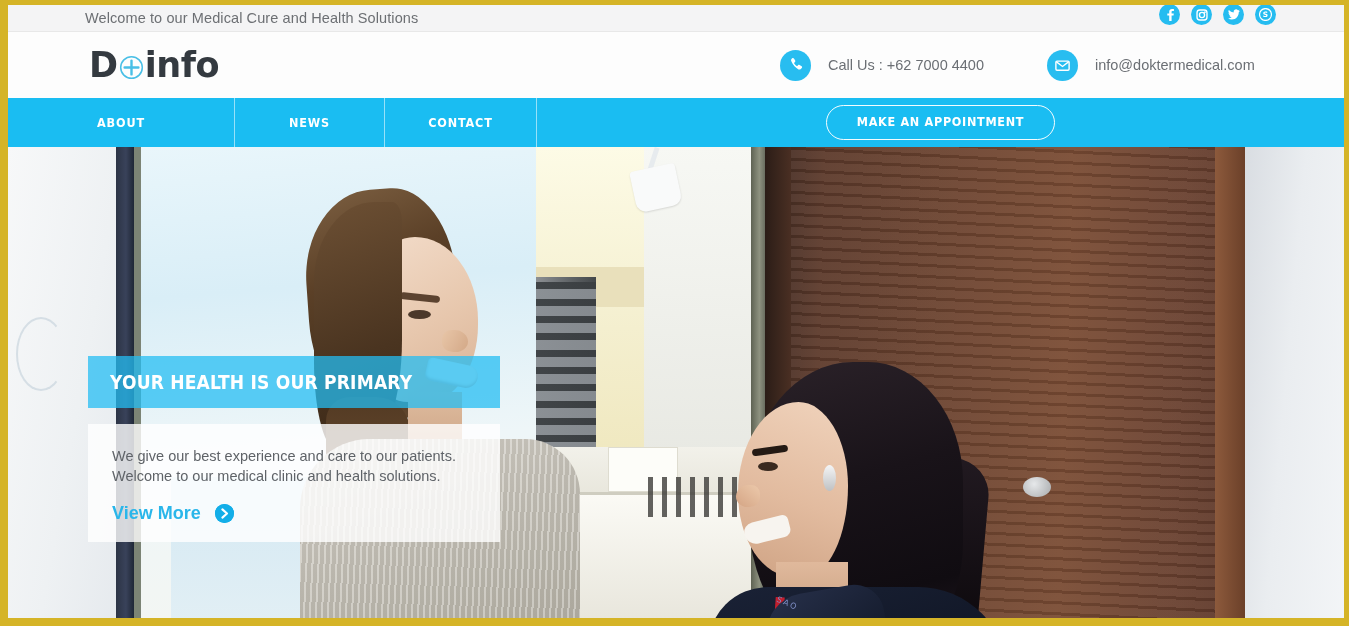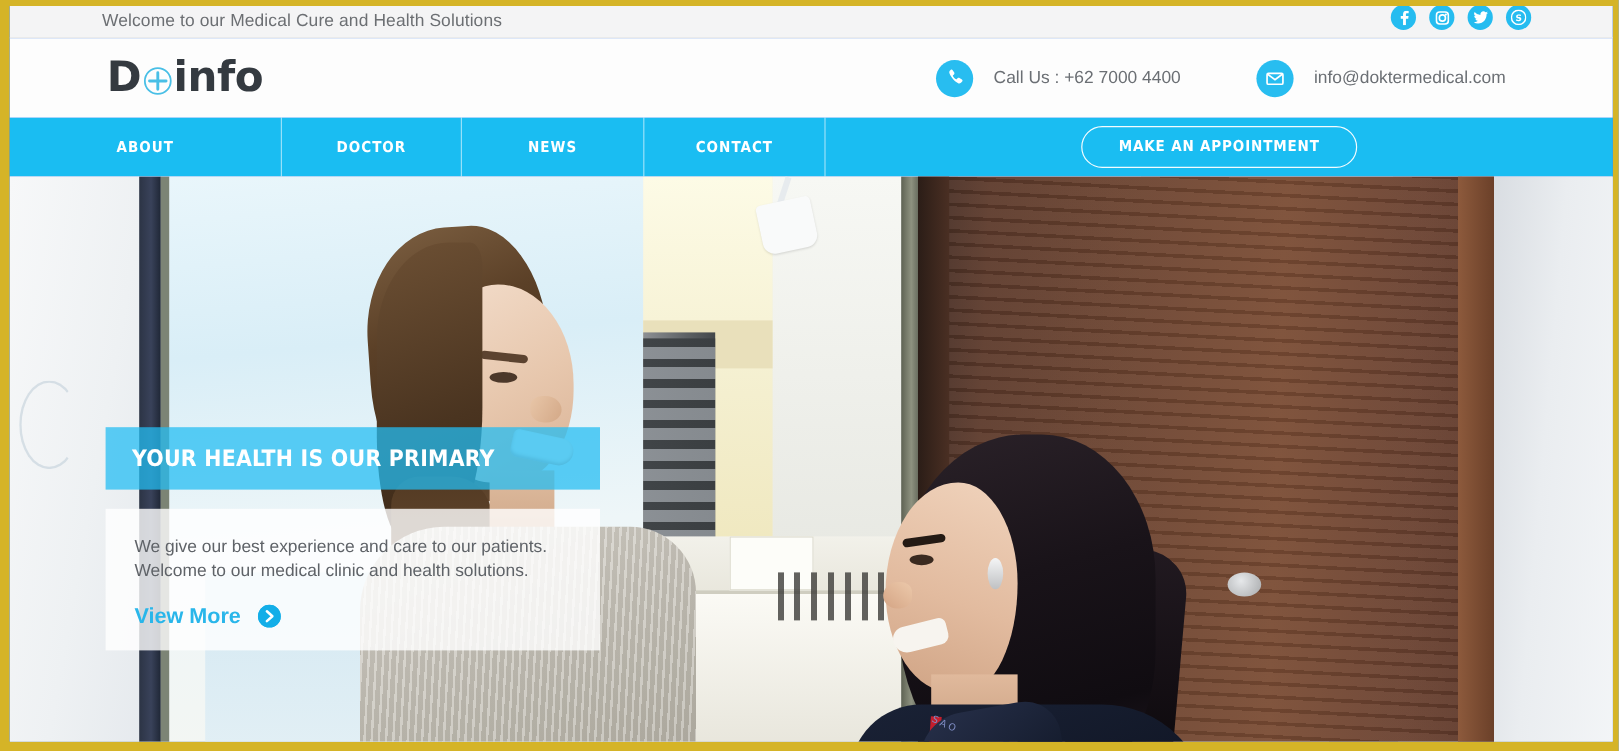--- a/index.html
+++ b/index.html
@@ -14,21 +14,21 @@
 
   
   #page {
     position: relative;
     width: 1349px;
     height: 626px;
     border-left: 8px solid #d5b427;
     border-top: 5px solid #d5b427;
     border-bottom: 8px solid #d5b427;
     border-right: 5px solid #d5b427;
-    background: #3b82f6;
+    background: #a16207;
     overflow: hidden;
   }
 
   
   #topbar {
     position: relative;
     height: 27px;
     background: #f4f4f5;
     border-bottom: 1px solid #e8e8e8;
     display: flex;
@@ -551,21 +551,20 @@
             <path d="M2.6 5.2 9 10l6.4-4.8" fill="none" stroke="#fff" stroke-width="1.5"></path>
           </svg>
         </span>
         <span class="contact-text">info@doktermedical.com</span>
       </div>
     </div>
   </div>
 
   <nav id="nav">
     <a class="nav-item">ABOUT</a>
-    <a class="nav-item">DOCTOR</a>
     <a class="nav-item">NEWS</a>
     <a class="nav-item">CONTACT</a>
     <div id="nav-cta-wrap">
       <button id="appointment-btn">MAKE AN APPOINTMENT</button>
     </div>
   </nav>
 
   <div id="hero">
 
     <div class="ph" id="ph-left-wall"></div>

